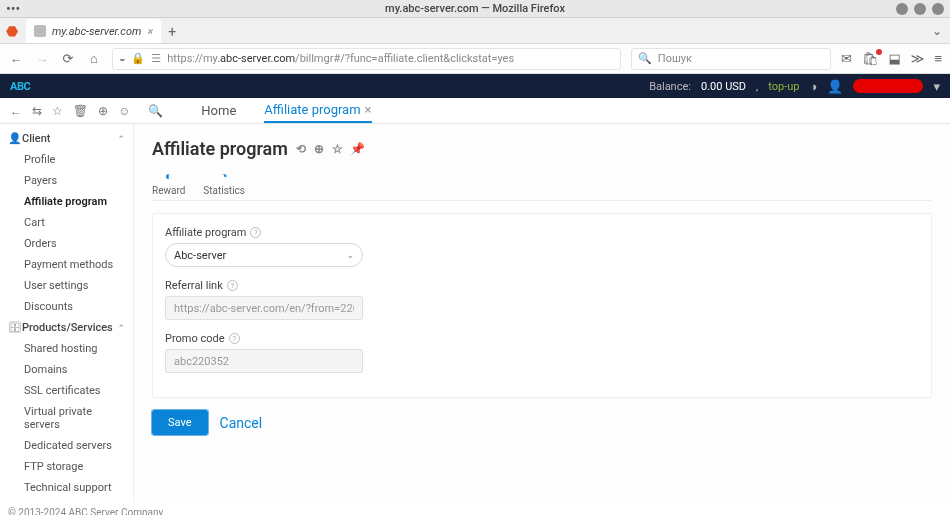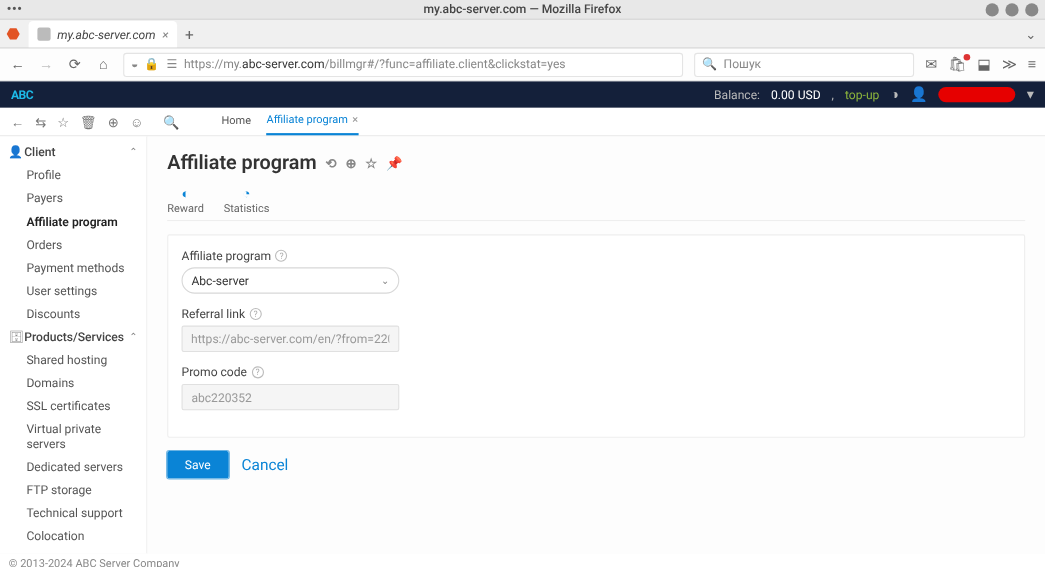--- a/index.html
+++ b/index.html
@@ -39,21 +39,21 @@
 .header-right { margin-left: auto; display: flex; align-items: center; gap: 10px; color: #bbb; }
 .balance-val { color: #fff; }
 .top-up { color: #8db63c; cursor: pointer; }
 .user-blob { width: 70px; height: 14px; background: #e60000; border-radius: 7px; }
 .hdr-ico { color: #bbb; font-size: 13px; }
 
 
 .toolbar-row { height: 26px; background: #fff; display: flex; align-items: center; border-bottom: 1px solid #e6e6e6; }
 .toolbar-left { display: flex; gap: 10px; padding: 0 10px; color: #777; font-size: 12px; }
 .toolbar-left span { cursor: pointer; }
-.breadcrumb-tabs { display: flex; gap: 14px; margin-left: 28px; font-size: 10px; height: 100%; align-items: flex-start; }
+.breadcrumb-tabs { display: flex; gap: 28px; margin-left: 28px; font-size: 13px; height: 100%; align-items: flex-start; }
 .bc-tab { color: #555; cursor: pointer; height: 100%; display: flex; align-items: center; }
 .bc-tab.active { color: #0a84d6; border-bottom: 2px solid #0a84d6; }
 .bc-tab .tab-x { margin-left: 4px; color: #999; }
 
 
 .layout { display: flex; height: calc(515px - 18px - 26px - 30px - 24px - 26px - 12px); }
 
 
 .sidebar { width: 134px; background: #fff; border-right: 1px solid #eee; overflow-y: auto; font-size: 11px; padding-top: 4px; }
 .side-group { display: flex; align-items: center; padding: 4px 8px; color: #444; font-weight: 500; cursor: pointer; }
@@ -175,20 +175,21 @@
 
   <div class="sidebar">
     <div class="side-group">
       <span class="grp-ico">👤</span>
       <span>Client</span>
       <span class="chev">⌃</span>
     </div>
     <div class="side-item">Profile</div>
     <div class="side-item">Payers</div>
     <div class="side-item active">Affiliate program</div>
+    <div class="side-item">Cart</div>
     <div class="side-item">Orders</div>
     <div class="side-item">Payment methods</div>
     <div class="side-item">User settings</div>
     <div class="side-item">Discounts</div>
 
     <div class="side-group">
       <span class="grp-ico">🗄</span>
       <span>Products/Services</span>
       <span class="chev">⌃</span>
     </div>

